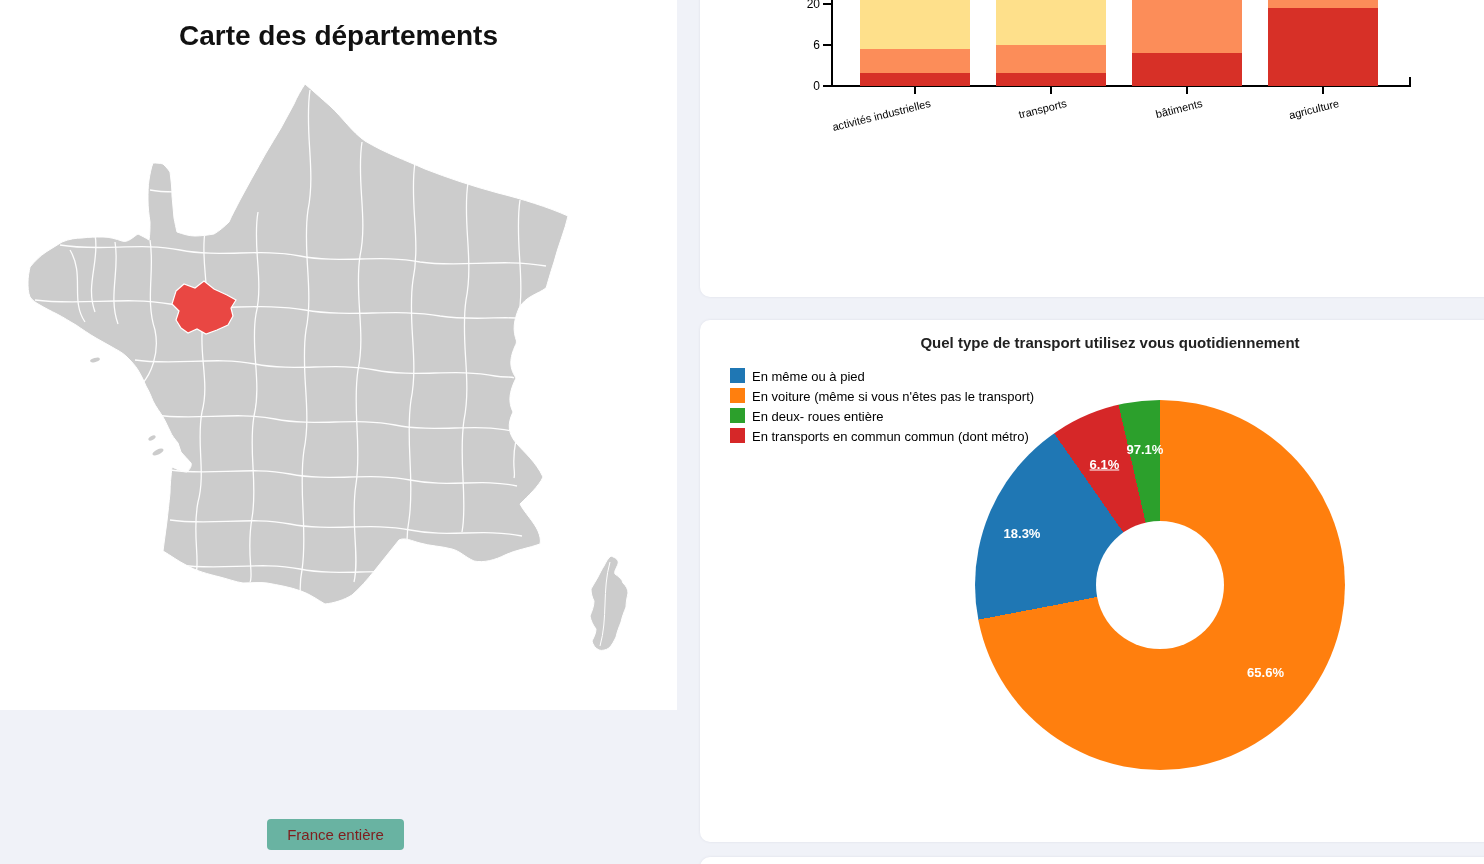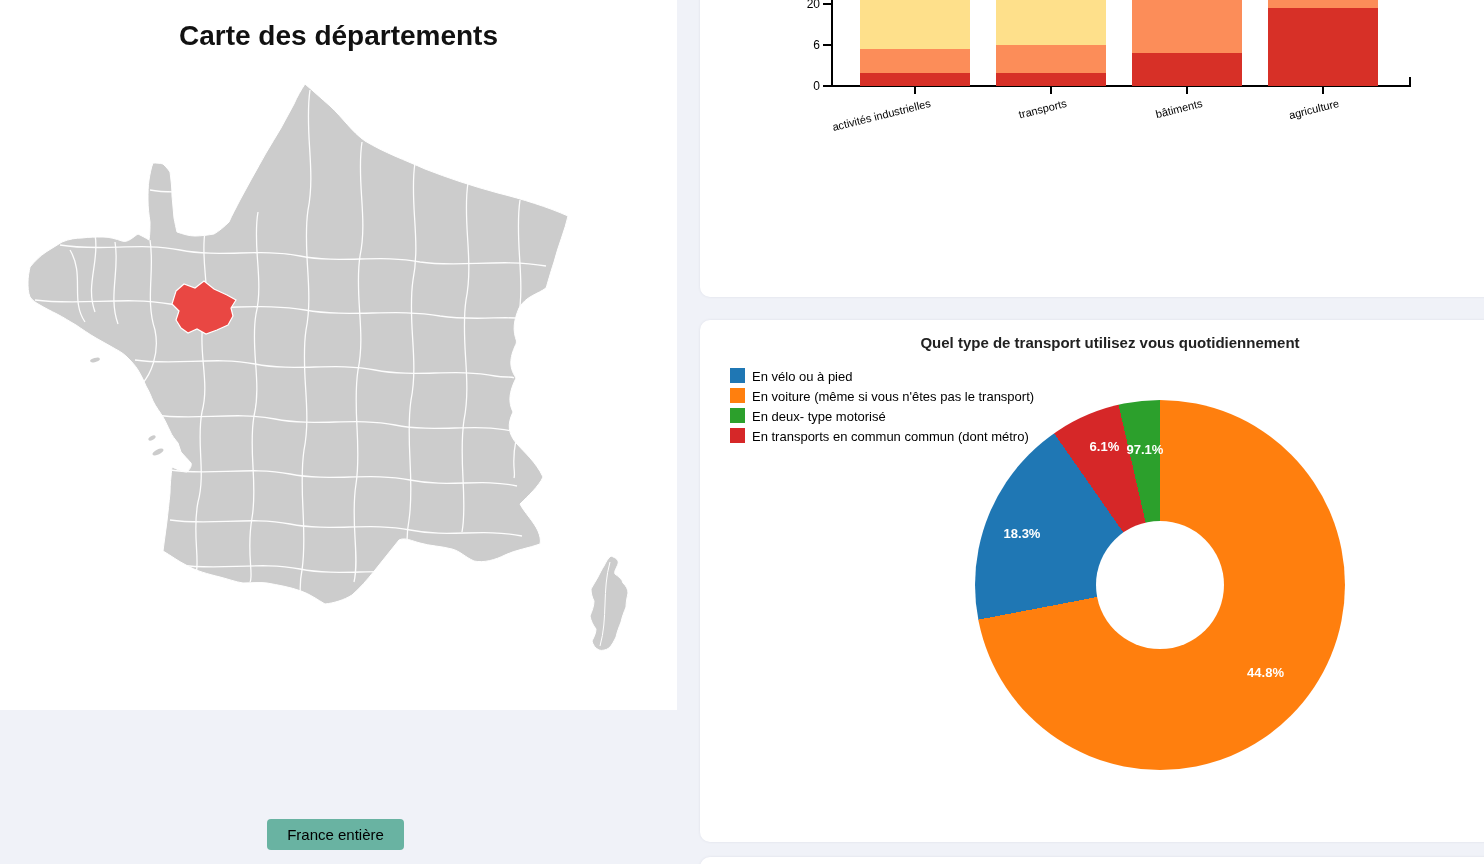--- a/index.html
+++ b/index.html
@@ -2,21 +2,21 @@
 <html><head>
 <meta charset="utf-8">
 <style>
   html,body{margin:0;padding:0;width:1484px;height:864px;overflow:hidden;
     background:#f0f2f8;font-family:"Liberation Sans",sans-serif;}
   .panel-left{position:absolute;left:0;top:0;width:677px;height:710px;background:#ffffff;}
   .map-title{position:absolute;left:0;top:20px;width:677px;text-align:center;
     font-size:28px;font-weight:bold;color:#111;}
   .map-svg{position:absolute;left:0;top:0;width:680px;height:700px;}
   .france-btn{position:absolute;left:267px;top:819px;width:137px;height:31px;
-    border:none;border-radius:4px;color:#000000;font-size:15px;cursor:pointer;
+    border:none;border-radius:4px;color:#7f1d1d;font-size:15px;cursor:pointer;
     font-family:"Liberation Sans",sans-serif;}
   .card{position:absolute;background:#fff;border-radius:10px;
     box-shadow:0 0 3px rgba(20,30,60,0.08);}
   #card-bar{left:700px;top:-70px;width:820px;height:367px;overflow:hidden;}
   #card-pie{left:700px;top:320px;width:820px;height:522px;overflow:hidden;}
   #card-next{left:700px;top:857px;width:820px;height:60px;}
   
   .axis{position:absolute;background:#000;}
   .ytick-label{position:absolute;font-size:12px;color:#000;text-align:right;width:30px;}
   .xtick-label{position:absolute;font-size:11px;color:#000;white-space:nowrap;
@@ -176,39 +176,39 @@
     <div class="ytick-label" style="right: 700px; top: 107.5px;">6</div>
     <div class="axis" style="left: 123px; top: 72.5px; width: 8px; height: 2px;"></div>
     <div class="ytick-label" style="right: 700px; top: 66.5px;">20</div>
   </div>
 
 <div class="card" id="card-pie">
   <div class="pie-title">Quel type de transport utilisez vous quotidiennement</div>
   <div id="pie-legend">
       <div class="legend-row" style="top: 48px;">
         <span class="legend-swatch" style="background: rgb(31, 119, 180);"></span>
-        <span class="legend-text">En vélo ou à pied</span>
+        <span class="legend-text">En même ou à pied</span>
       </div>
       <div class="legend-row" style="top: 68px;">
         <span class="legend-swatch" style="background: rgb(255, 127, 14);"></span>
         <span class="legend-text">En voiture (même si vous n'êtes pas le transport)</span>
       </div>
       <div class="legend-row" style="top: 88px;">
         <span class="legend-swatch" style="background: rgb(44, 160, 44);"></span>
-        <span class="legend-text">En deux- type motorisé</span>
+        <span class="legend-text">En deux- roues entière</span>
       </div>
       <div class="legend-row" style="top: 108px;">
         <span class="legend-swatch" style="background: rgb(214, 39, 40);"></span>
         <span class="legend-text">En transports en commun commun (dont métro)</span>
       </div>
     </div>
   <div class="donut" id="donut" style="background: conic-gradient(rgb(255, 127, 14) 0deg, rgb(255, 127, 14) 259.2deg, rgb(31, 119, 180) 259.2deg, rgb(31, 119, 180) 325.08deg, rgb(214, 39, 40) 325.08deg, rgb(214, 39, 40) 347.04deg, rgb(44, 160, 44) 347.04deg, rgb(44, 160, 44) 360.36deg);">
     <div class="donut-hole"></div>
   </div>
   <div id="donut-labels">
-      <span class="slice-label" style="left: 565.56px; top: 352.327px;">44.8%</span>
+      <span class="slice-label" style="left: 565.56px; top: 352.327px;">65.6%</span>
       <span class="slice-label" style="left: 322px; top: 213.369px;">18.3%</span>
-      <span class="slice-label" style="left: 404.408px; top: 126px;">6.1%</span>
+      <span class="slice-label" style="left: 404.408px; top: 144px; text-decoration: underline;">6.1%</span>
       <span class="slice-label" style="left: 444.966px; top: 128.827px;">97.1%</span>
     </div>
 </div>
 
 <div class="card" id="card-next"></div>
 
 </body></html>

